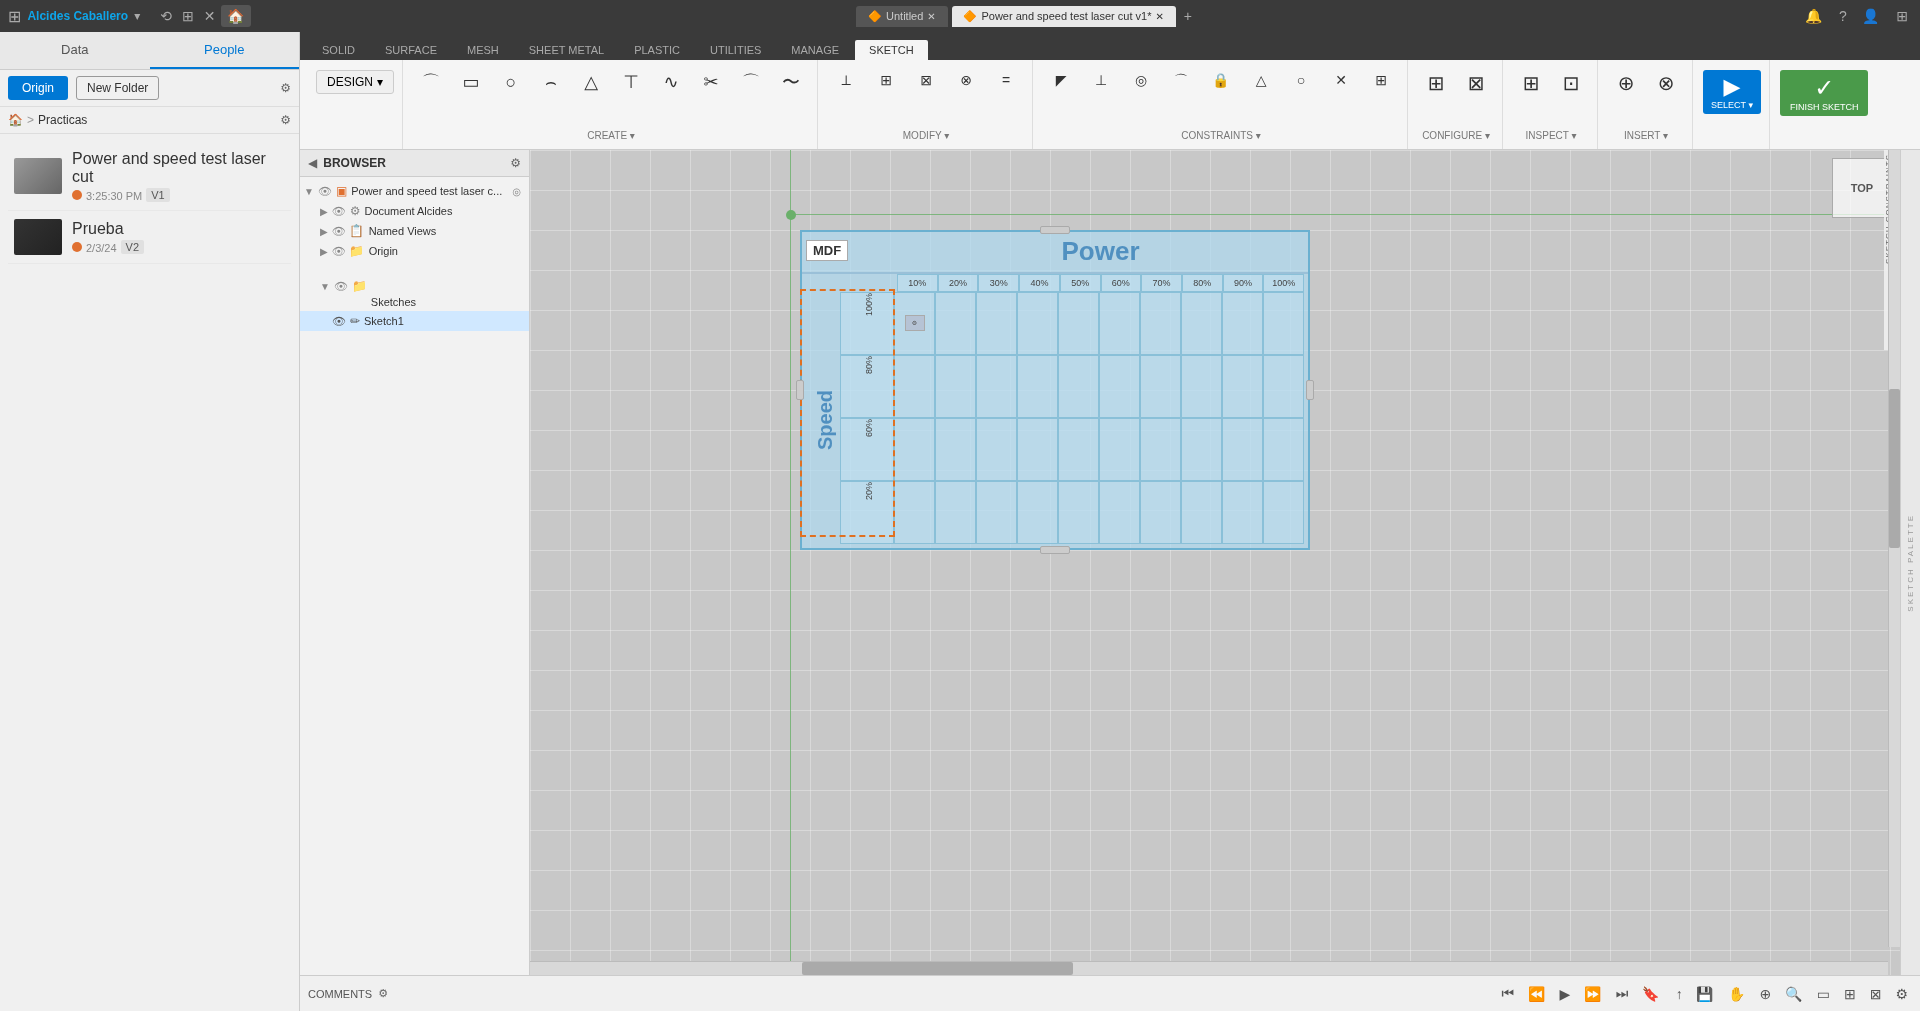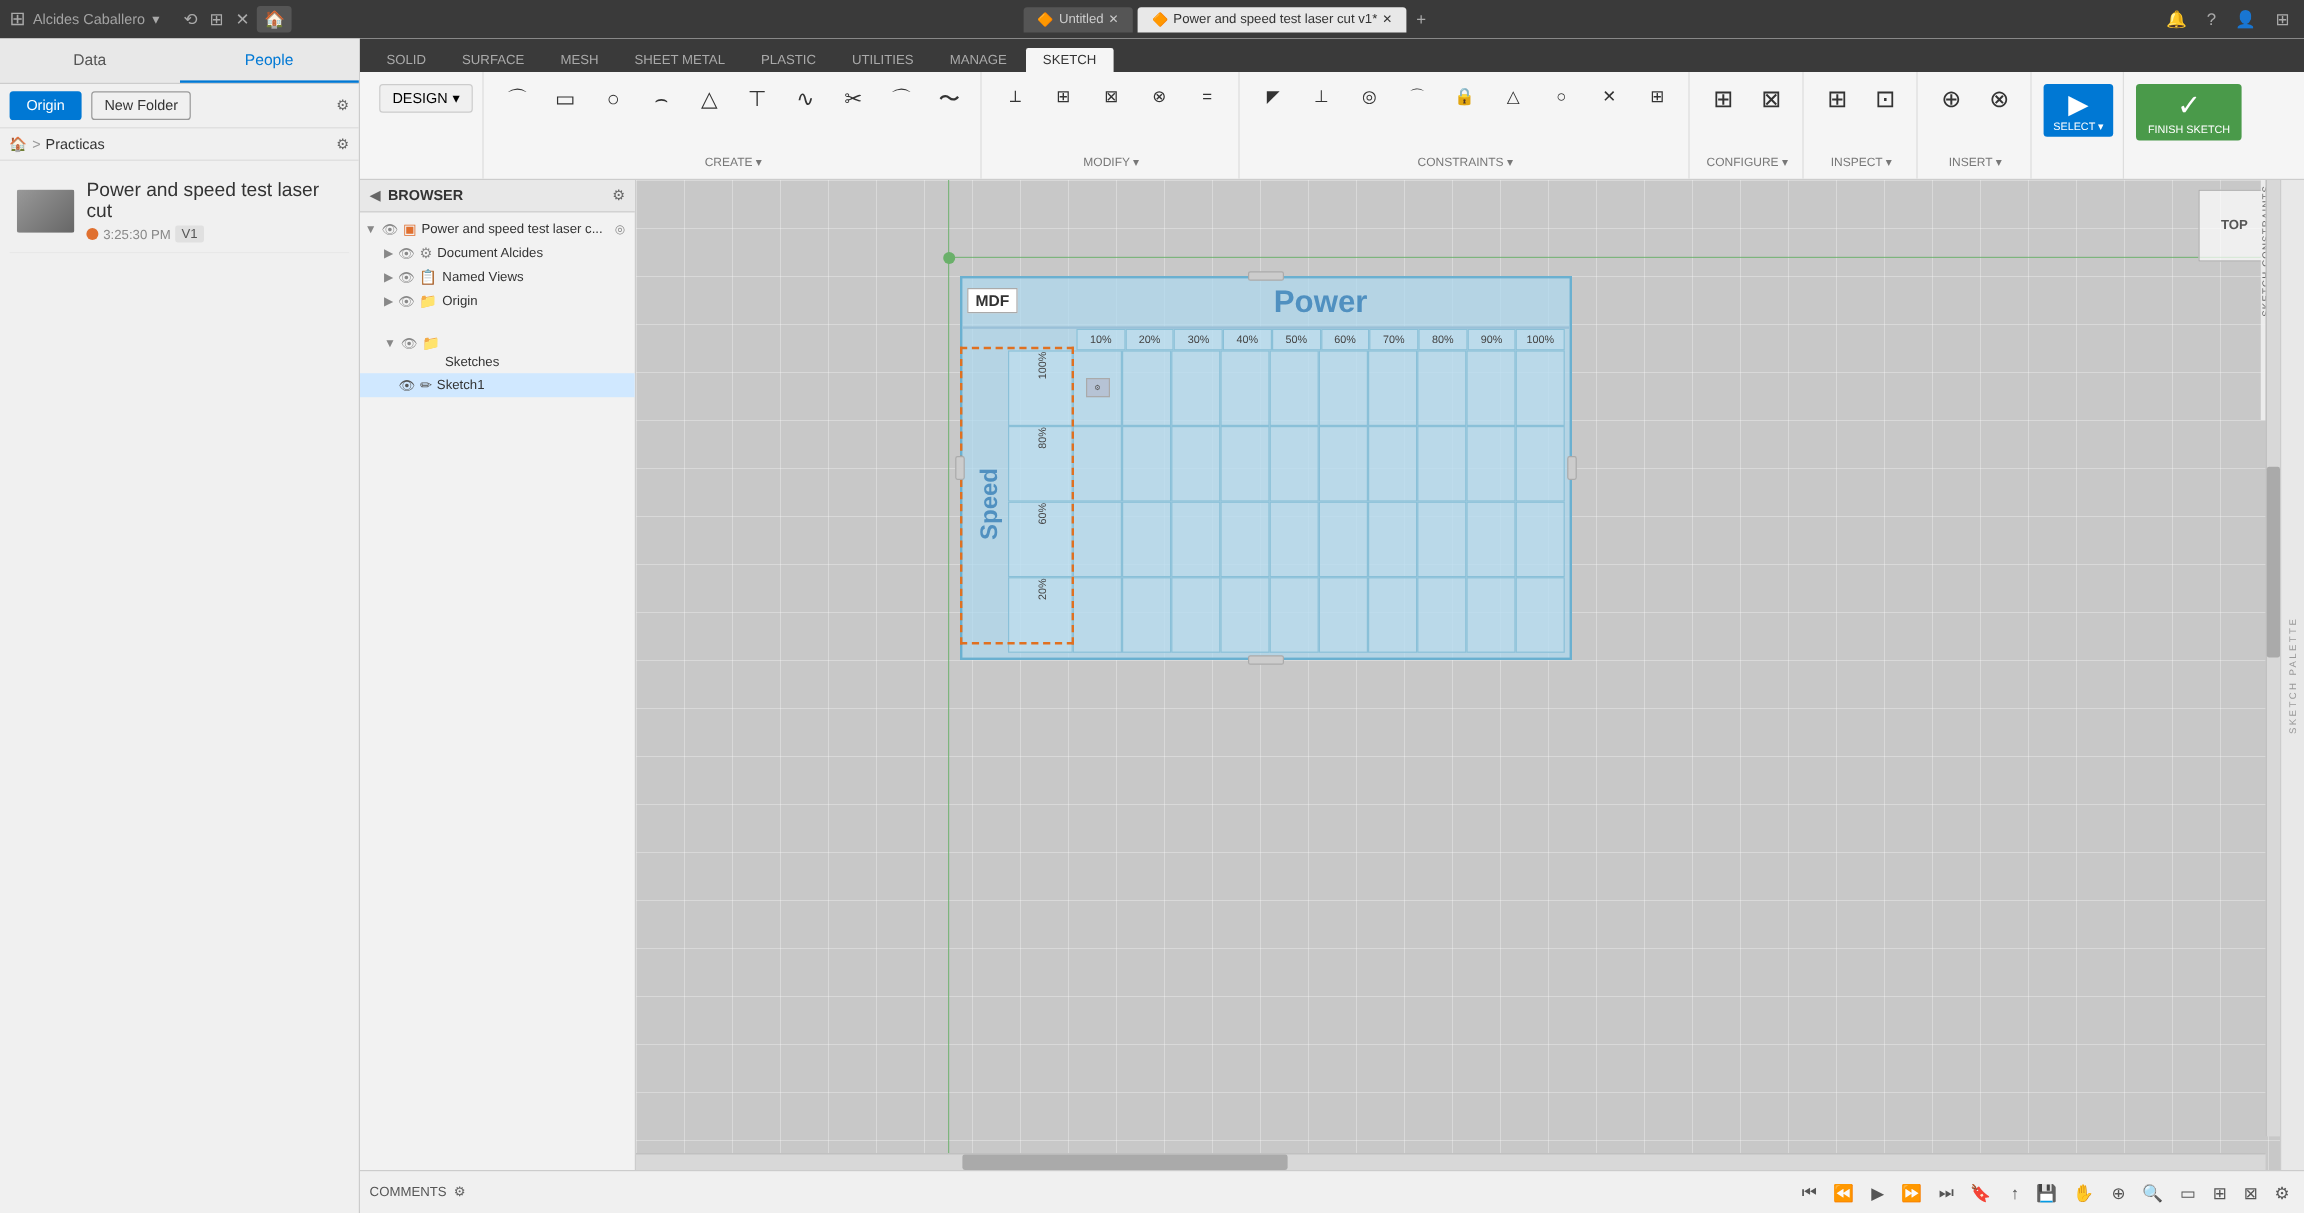--- a/index.html
+++ b/index.html
@@ -9,21 +9,21 @@
     .top-bar {
       height: 32px;
       background: #3a3a3a;
       display: flex;
       align-items: center;
       padding: 0 8px;
       gap: 8px;
       flex-shrink: 0;
     }
     .top-bar-left { display: flex; align-items: center; gap: 6px; color: #ccc; font-size: 12px; }
-    .top-bar-left .user-name { color: #a3a3a3; font-size: 12px; }
+    .top-bar-left .user-name { color: #0ea5e9; font-size: 12px; font-weight: bold; }
     .top-bar-center { flex: 1; display: flex; justify-content: center; align-items: center; gap: 4px; }
     .tab-item {
       background: #555;
       color: #ccc;
       padding: 4px 12px;
       border-radius: 3px 3px 0 0;
       font-size: 11px;
       display: flex;
       align-items: center;
       gap: 4px;
@@ -406,20 +406,33 @@
         <div class="file-info">
           <div class="file-name">Power and speed test laser cut</div>
           <div class="file-version-container">
             <div class="orange-indicator"></div>
             <span class="file-date">3:25:30 PM</span>
             <span class="file-version">V1</span>
           </div>
         </div>
       </div>
 
+      <div class="file-item">
+        <div class="file-thumb" style="background:#444; position:relative;">
+          <div style="width:100%;height:100%;background:linear-gradient(135deg, #333, #222);"></div>
+        </div>
+        <div class="file-info">
+          <div class="file-name">Prueba</div>
+          <div class="file-version-container">
+            <div class="orange-indicator"></div>
+            <span class="file-date">2/3/24</span>
+            <span class="file-version">V2</span>
+          </div>
+        </div>
+      </div>
     </div>
   </div>
 
   <div class="right-area">
 
     <div class="toolbar-tabs">
       <div class="toolbar-tab">
         <span>SOLID</span>
       </div>
       <div class="toolbar-tab">

